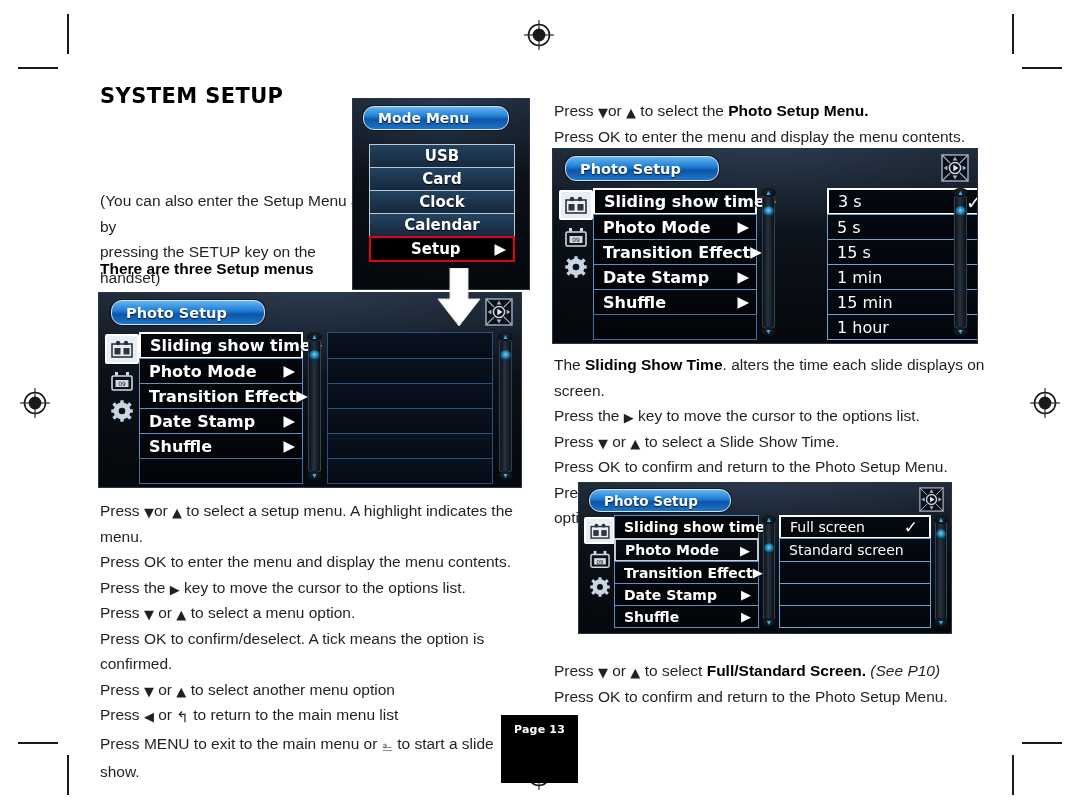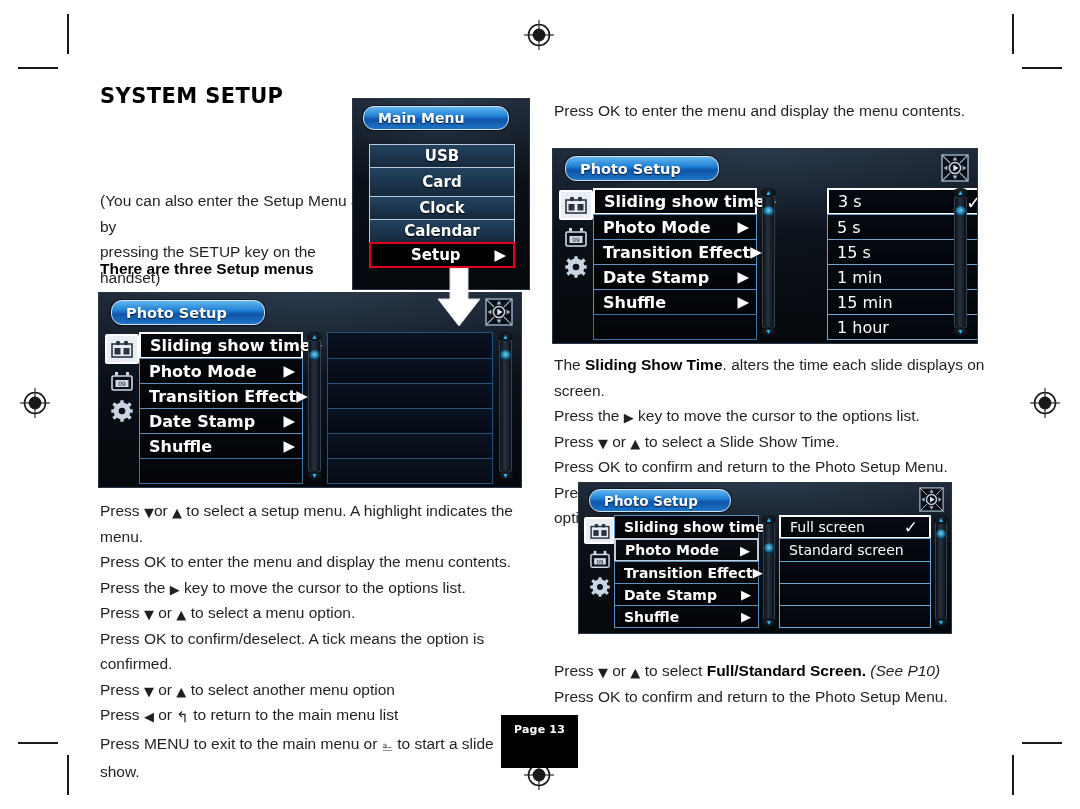--- a/index.html
+++ b/index.html
@@ -177,28 +177,28 @@
 
   <div class="col para" style="left:100px;top:188px;width:268px;">
     <div>(You can also enter the Setup Menu at by</div>
     <div>pressing the SETUP key on the handset)</div>
   </div>
 
   <div class="col sub-h" style="left:100px;top:260px;">There are three Setup menus</div>
 
   <div class="screen" style="left:352px;top:98px;width:178px;height:192px;">
     <div class="scr-title" style="left:10px;top:7px;width:144px;height:22px;font-size:14px;">
-      <span>Main Menu</span>
+      <span>Mode Menu</span>
     </div>
 
     <div class="menulist" style="left:16px;top:45px;width:146px;">
       <div class="mrow" style="height:24px;font-size:15px;justify-content:center;background:linear-gradient(180deg,#24425f,#16293d);border-color:#b9cad9;">
         <span class="lbl" style="padding:0;">USB</span>
       </div>
-      <div class="mrow" style="height:30px;font-size:15px;justify-content:center;background:linear-gradient(180deg,#24425f,#16293d);border-color:#b9cad9;">
+      <div class="mrow" style="height:24px;font-size:15px;justify-content:center;background:linear-gradient(180deg,#24425f,#16293d);border-color:#b9cad9;">
         <span class="lbl" style="padding:0;">Card</span>
       </div>
       <div class="mrow" style="height:24px;font-size:15px;justify-content:center;background:linear-gradient(180deg,#24425f,#16293d);border-color:#b9cad9;">
         <span class="lbl" style="padding:0;">Clock</span>
       </div>
       <div class="mrow" style="height:24px;font-size:15px;justify-content:center;background:linear-gradient(180deg,#24425f,#16293d);border-color:#b9cad9;">
         <span class="lbl" style="padding:0;">Calendar</span>
       </div>
       <div class="mrow" style="height:26px;font-size:15px;background:#000;border:2px solid #e2001a;box-sizing:border-box;">
         <span class="lbl" style="padding-left:40px;">Setup</span>
@@ -335,20 +335,21 @@
     <div>Press OK to enter the menu and display the menu contents.</div>
     <div>Press the <span class="gl">▶</span> key to move the cursor to the options list.</div>
     <div>Press <span class="gl">▼</span> or <span class="gl">▲</span> to select a menu option.</div>
     <div>Press OK to confirm/deselect. A tick means the option is confirmed.</div>
     <div>Press <span class="gl">▼</span> or <span class="gl">▲</span> to select another menu option</div>
     <div>Press <span class="gl">◀</span> or <span class="gl-ret">↰</span> to return to the main menu list</div>
     <div>Press MENU to exit to the main menu or <span class="gl-ret" style="font-size:14px;">⎁</span> to start a slide show.</div>
   </div>
 
   <div class="col para" style="left:554px;top:98px;width:440px;">
+    <div>Press <span class="gl">▼</span>or <span class="gl">▲</span> to select the <b>Photo Setup Menu.</b></div>
     <div>Press OK to enter the menu and display the menu contents.</div>
   </div>
 
   <div class="screen" style="left:552px;top:148px;width:426px;height:196px;">
     <div class="scr-title" style="left:12px;top:7px;width:152px;height:23px;font-size:14.5px;">
       <span>Photo Setup</span>
     </div>
 
     <div class="nav-ic" style="right:8px;top:5px;">
       <svg width="28" height="28" viewBox="0 0 28 28" aria-hidden="true">
@@ -581,17 +582,17 @@
       <div class="thumb" style="top:14px;"></div>
       <div class="cap" style="bottom:0;">▼</div>
     </div>
   </div>
 
   <div class="col para" style="left:554px;top:658px;width:440px;">
     <div>Press <span class="gl">▼</span> or <span class="gl">▲</span> to select <b>Full/Standard Screen.</b> <i>(See P10)</i></div>
     <div>Press OK to confirm and return to the Photo Setup Menu.</div>
   </div>
 
-  <div class="pagechip" style="left:501px;top:715px;width:77px;height:53px;">
+  <div class="pagechip" style="left:501px;top:715px;width:77px;height:68px;">
     <span>Page 13</span>
   </div>
 
 </div>
 
 </body></html>

